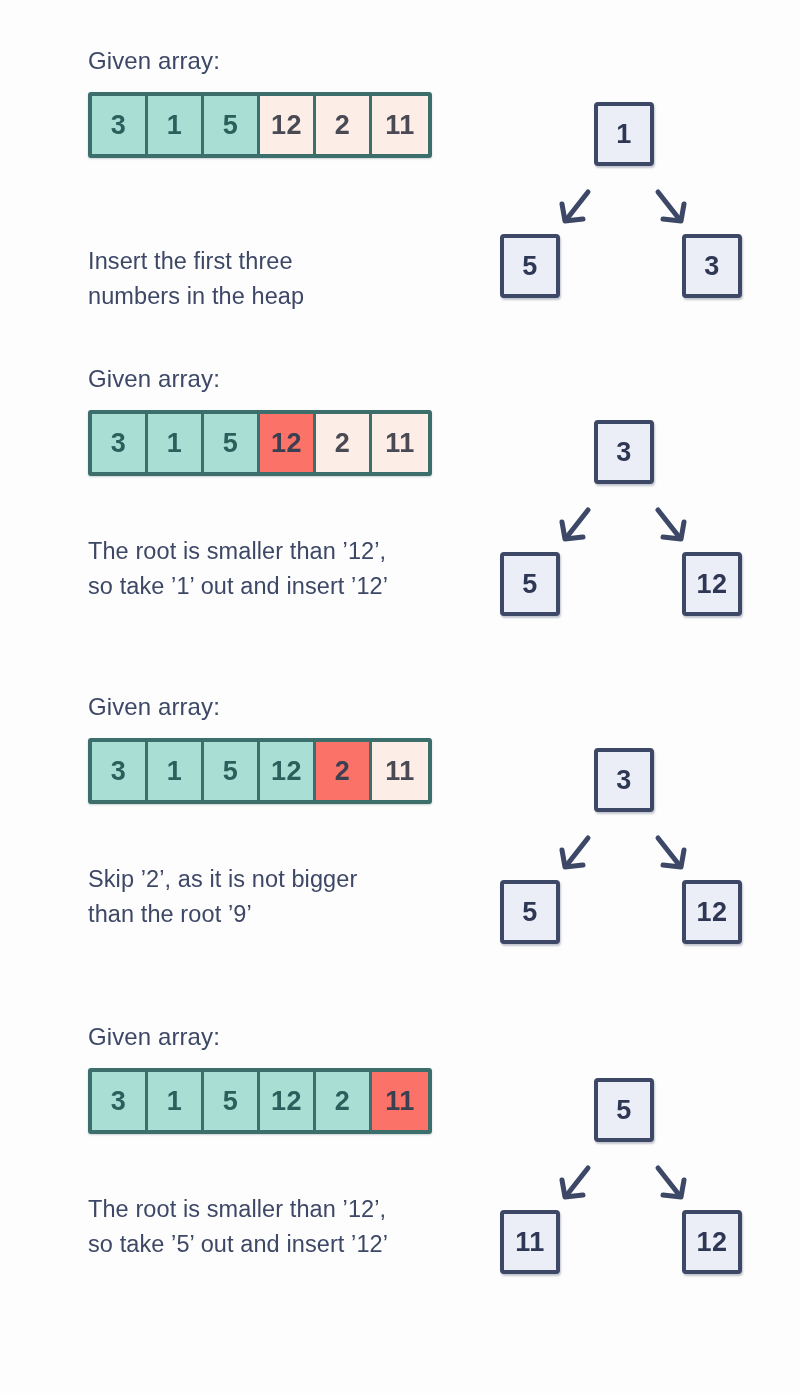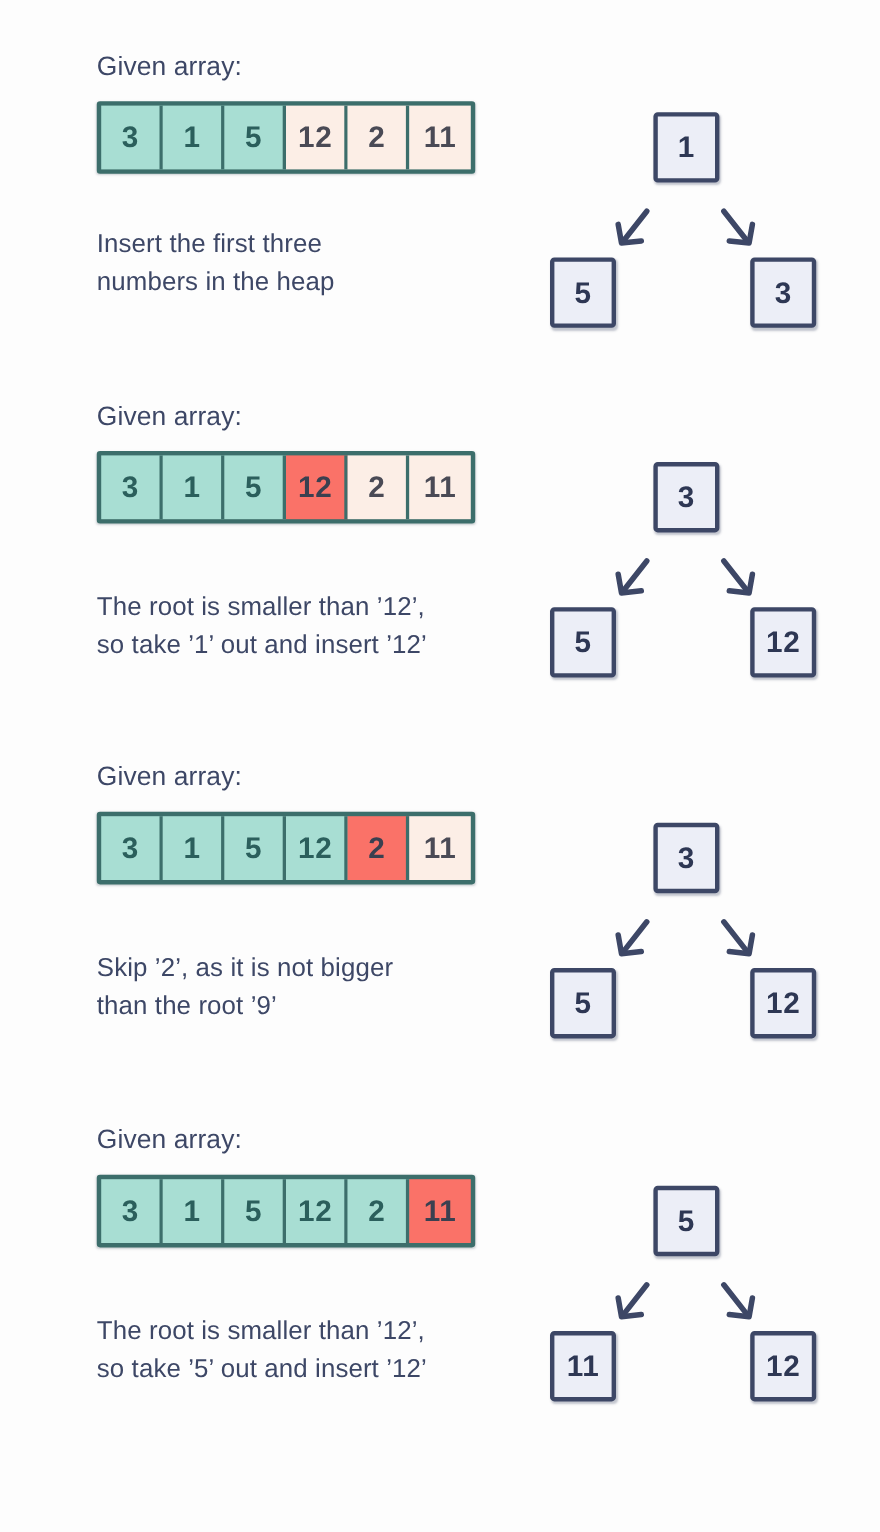--- a/index.html
+++ b/index.html
@@ -148,21 +148,21 @@
     <div class="left-col">
       <p class="heading">Given array:</p>
       <div class="array-strip">
         <div class="array-cell cell-teal">3</div>
         <div class="array-cell cell-teal">1</div>
         <div class="array-cell cell-teal">5</div>
         <div class="array-cell cell-pink">12</div>
         <div class="array-cell cell-pink">2</div>
         <div class="array-cell cell-pink">11</div>
       </div>
-      <p class="caption" style="margin-top:46px;">Insert the first three
+      <p class="caption" style="margin-top:86px;">Insert the first three
 numbers in the heap</p>
     </div>
     <div class="tree" style="top:56px;">
       <div class="node node-root">1</div>
       <div class="node node-left">5</div>
       <div class="node node-right">3</div>
       <div class="arrow arrow-left">
         <svg width="46" height="46" viewBox="0 0 46 46">
           <path d="M36 6 L14 34" stroke="#3d4766" stroke-width="5" stroke-linecap="round" fill="none"></path>
           <path d="M10 18 L13 35 L31 33" stroke="#3d4766" stroke-width="5" stroke-linecap="round" stroke-linejoin="round" fill="none"></path>

